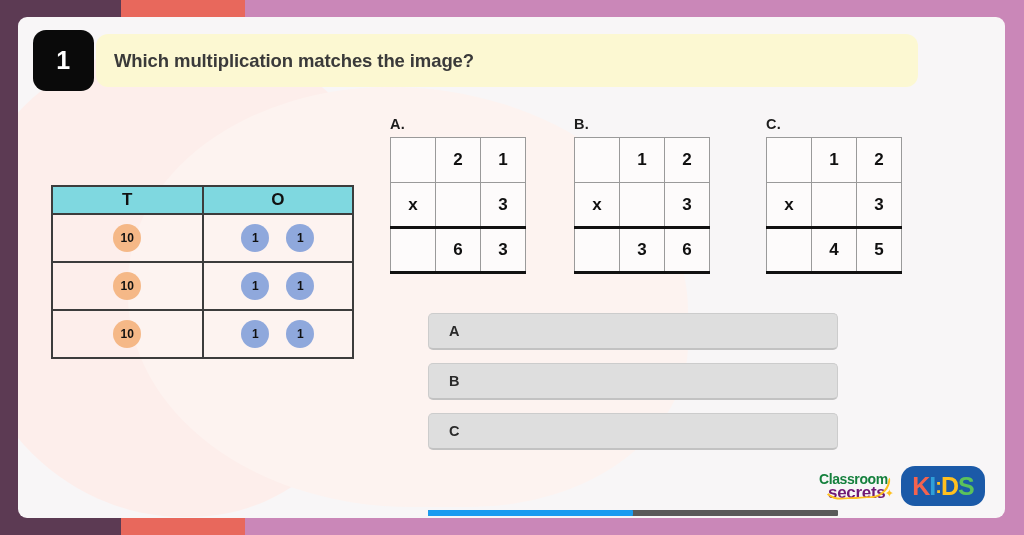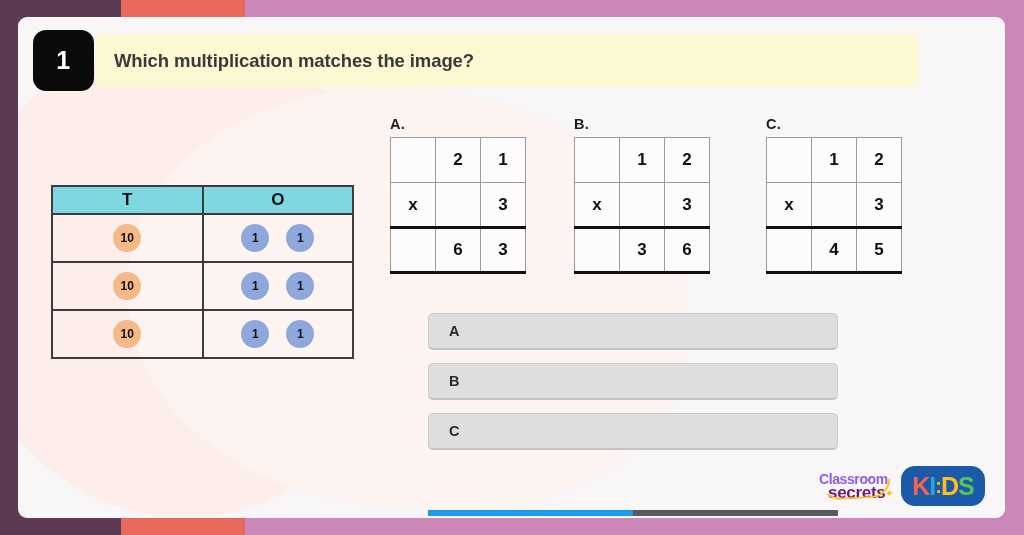--- a/index.html
+++ b/index.html
@@ -55,21 +55,21 @@
     border-radius: 13px;
     color: #ffffff;
     font-size: 25px; font-weight: bold;
     display: flex; align-items: center; justify-content: center;
     letter-spacing: .5px;
   }
   .q-banner {
     position: absolute; left: 78px; top: 17px;
     width: 822px; height: 53px;
     background: #fcf8d2;
-    border-radius: 3px;
+    border-radius: 12px;
     display: flex; align-items: center;
   }
   .q-text {
     margin-left: 18px;
     font-size: 18.5px; font-weight: bold;
     color: #3a3a3a;
     letter-spacing: -0.1px;
   }
   
   .pv-table {
@@ -162,21 +162,21 @@
   .logos {
     position: absolute; right: 20px; bottom: 12px;
     display: flex; align-items: center; gap: 8px;
   }
   .cs-logo {
     position: relative;
     width: 74px; height: 32px;
     display: flex; flex-direction: column; justify-content: center;
   }
   .cs-line1 {
-    font-size: 14px; font-weight: bold; color: #8b5cf6;
+    font-size: 14px; font-weight: bold; color: #15803d;
     letter-spacing: -0.4px; line-height: 13px;
   }
   .cs-line2 {
     font-size: 17px; font-weight: bold; color: #701a75;
     letter-spacing: -0.3px; line-height: 13px;
     margin-left: 9px;
   }
   .cs-swoosh {
     position: absolute; left: 2px; top: 9px;
     width: 70px; height: 20px;

